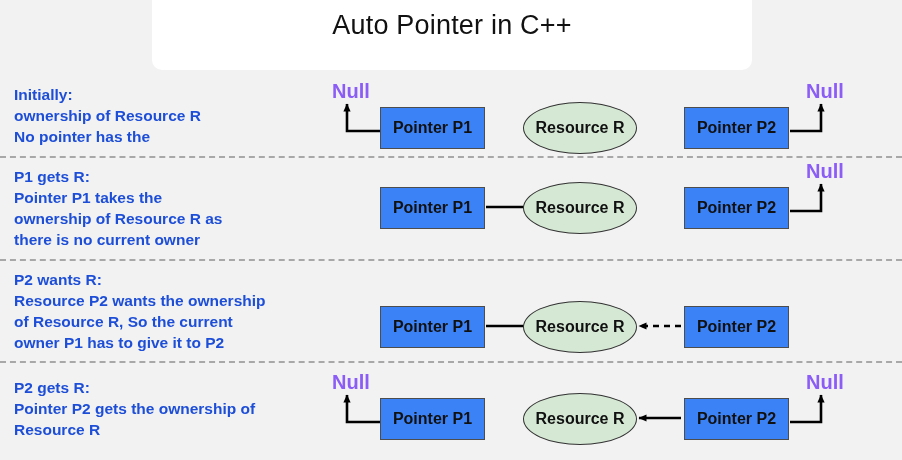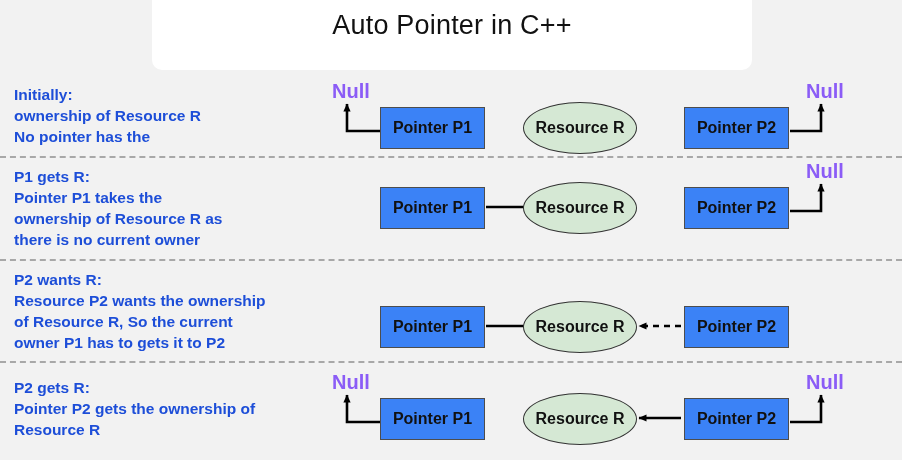--- a/index.html
+++ b/index.html
@@ -184,21 +184,21 @@
     <div class="pbox" style="left:684px; top:187px;">Pointer P2</div>
   </div>
 
   <div class="row-divider" style="top:259px;"></div>
 
   <div class="row" style="top:0;">
     <div class="desc" style="top:269px;">
       <span class="desc-line">P2 wants R:</span>
       <span class="desc-line">Resource P2 wants the ownership</span>
       <span class="desc-line">of Resource R, So the current</span>
-      <span class="desc-line">owner P1 has to gets it to P2</span>
+      <span class="desc-line">owner P1 has to give it to P2</span>
     </div>
 
     <svg class="svg-layer" width="902" height="370">
       <defs>
         <marker id="ah3" markerWidth="9" markerHeight="9" refX="7.5" refY="4" orient="auto" markerUnits="userSpaceOnUse">
           <path d="M0,0.4 L8,4 L0,7.6 z" fill="#000000"></path>
         </marker>
         <marker id="ah3b" markerWidth="9" markerHeight="9" refX="7.5" refY="4" orient="auto" markerUnits="userSpaceOnUse">
           <path d="M0,0.4 L8,4 L0,7.6 z" fill="#000000"></path>
         </marker>

